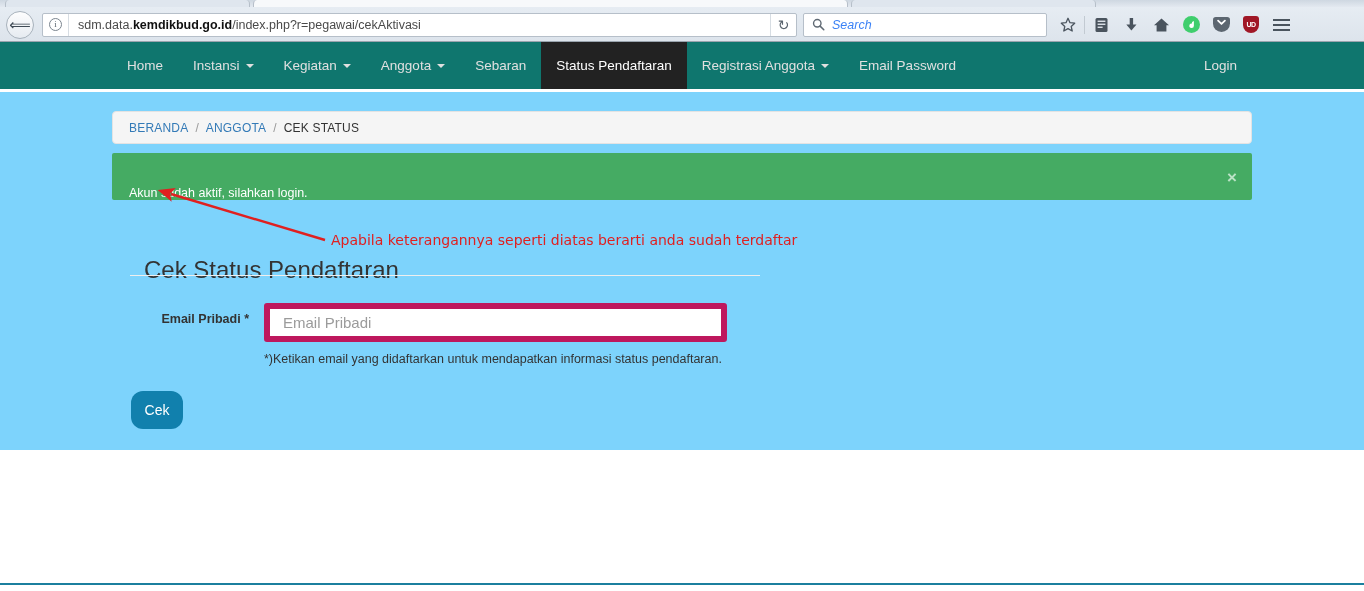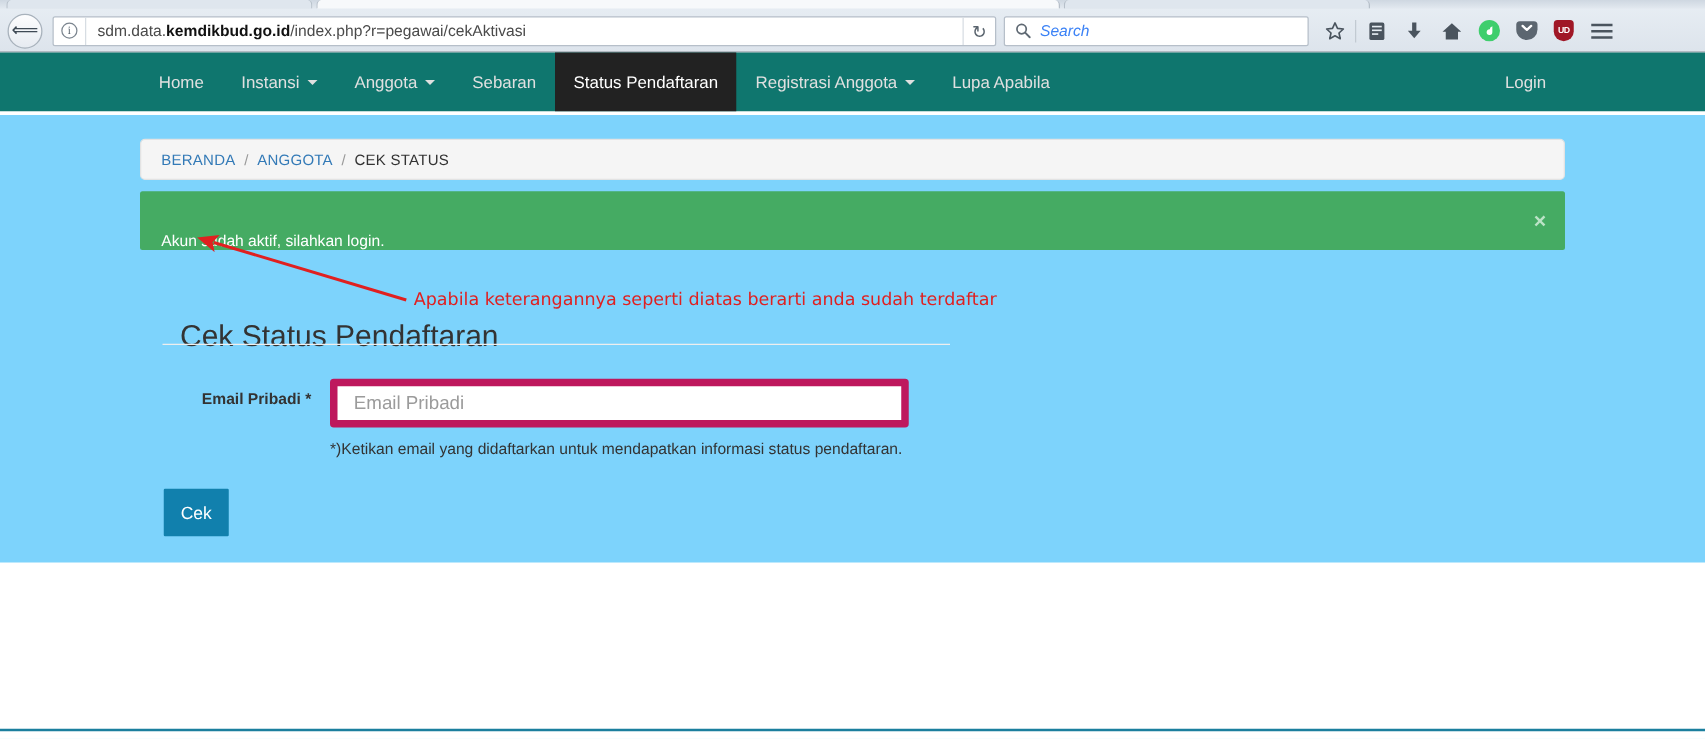--- a/index.html
+++ b/index.html
@@ -211,21 +211,21 @@
   .form-control::placeholder { color: #9b9b9b; }
   .help-block {
     margin-top: 10px;
     font-size: 12.5px; color: #333333;
   }
 
   .btn-cek {
     position: absolute; left: 19px; top: 299px;
     width: 52px; height: 38px;
     background: #1180ad;
-    border: none; border-radius: 1px;
+    border: none; border-radius: 12px;
     color: #ffffff; font-size: 14px;
     font-family: "Liberation Sans", sans-serif;
     display: flex; align-items: center; justify-content: center;
   }
 
   
   #annotation-layer {
     position: absolute; left: 0; top: 0; width: 1364px; height: 591px;
     pointer-events: none;
   }
@@ -338,35 +338,39 @@
   <div class="nav-inner">
 
     <div class="nav-item">
       <span>Home</span>
     </div>
     <div class="nav-item">
       <span>Instansi</span>
       <span class="caret"></span>
     </div>
     <div class="nav-item">
+      <span>Kegiatan</span>
+      <span class="caret"></span>
+    </div>
+    <div class="nav-item">
       <span>Anggota</span>
       <span class="caret"></span>
     </div>
     <div class="nav-item">
       <span>Sebaran</span>
     </div>
     <div class="nav-item active">
       <span>Status Pendaftaran</span>
     </div>
     <div class="nav-item">
       <span>Registrasi Anggota</span>
       <span class="caret"></span>
     </div>
     <div class="nav-item">
-      <span>Lupa Apabila</span>
+      <span>Email Password</span>
     </div>
 
     <div class="nav-right">
       <div class="nav-item">
         <span>Login</span>
       </div>
     </div>
 
   </div>
 </div>

